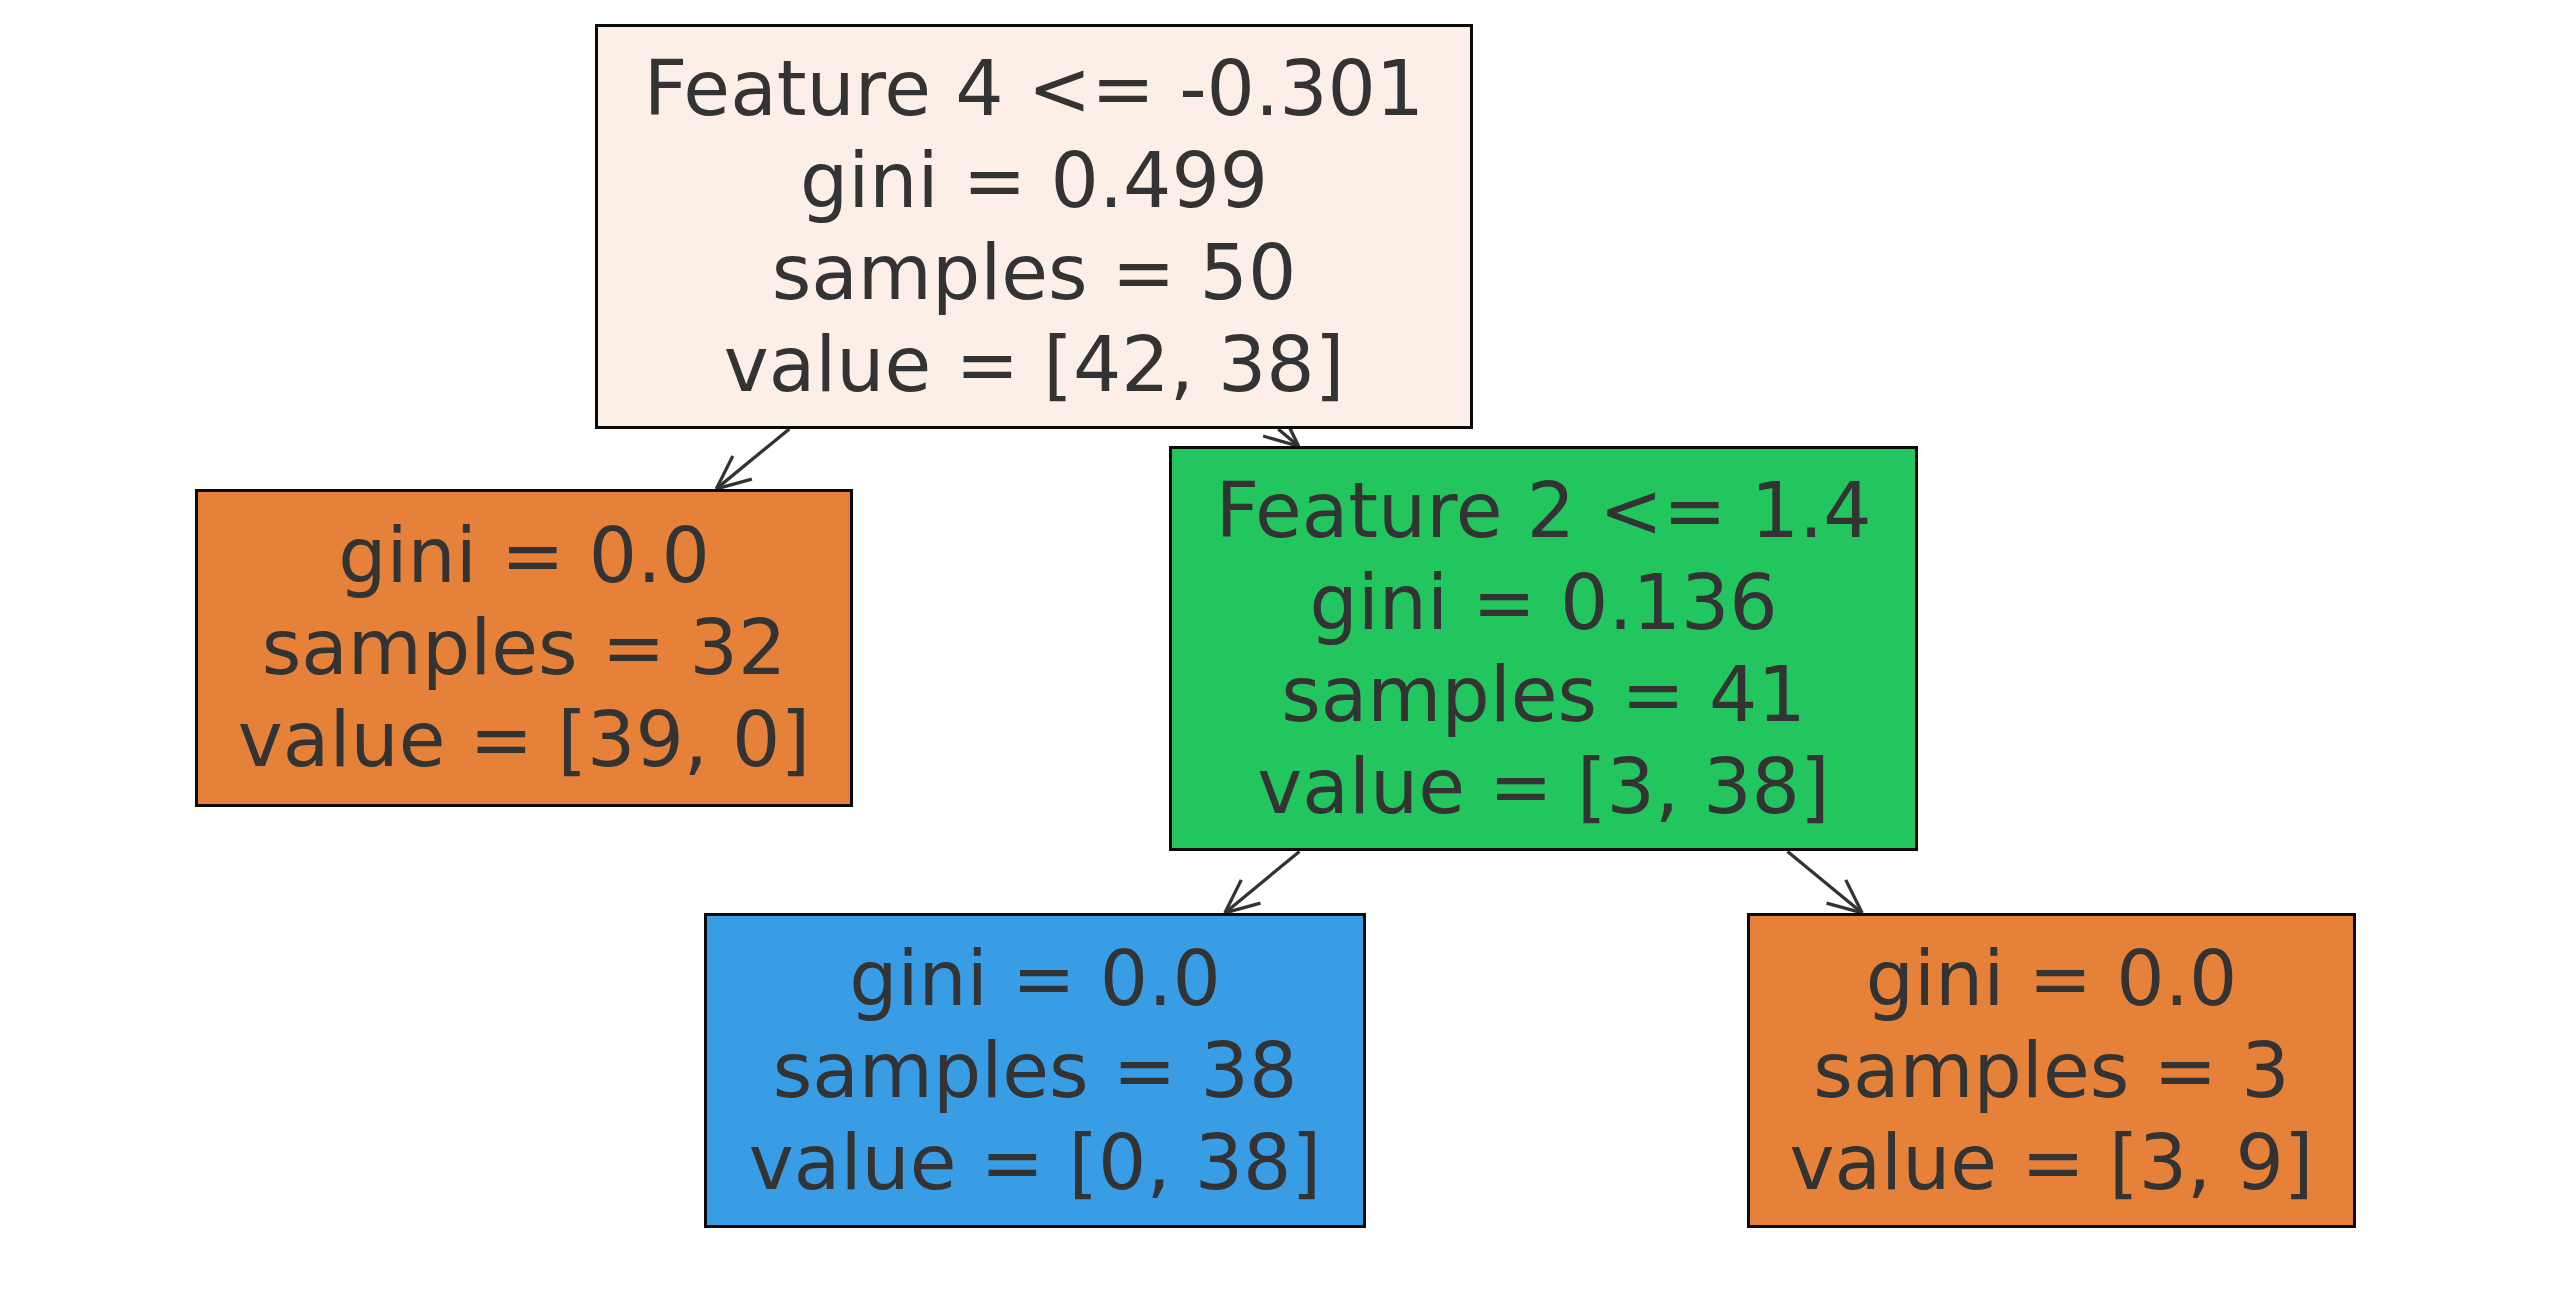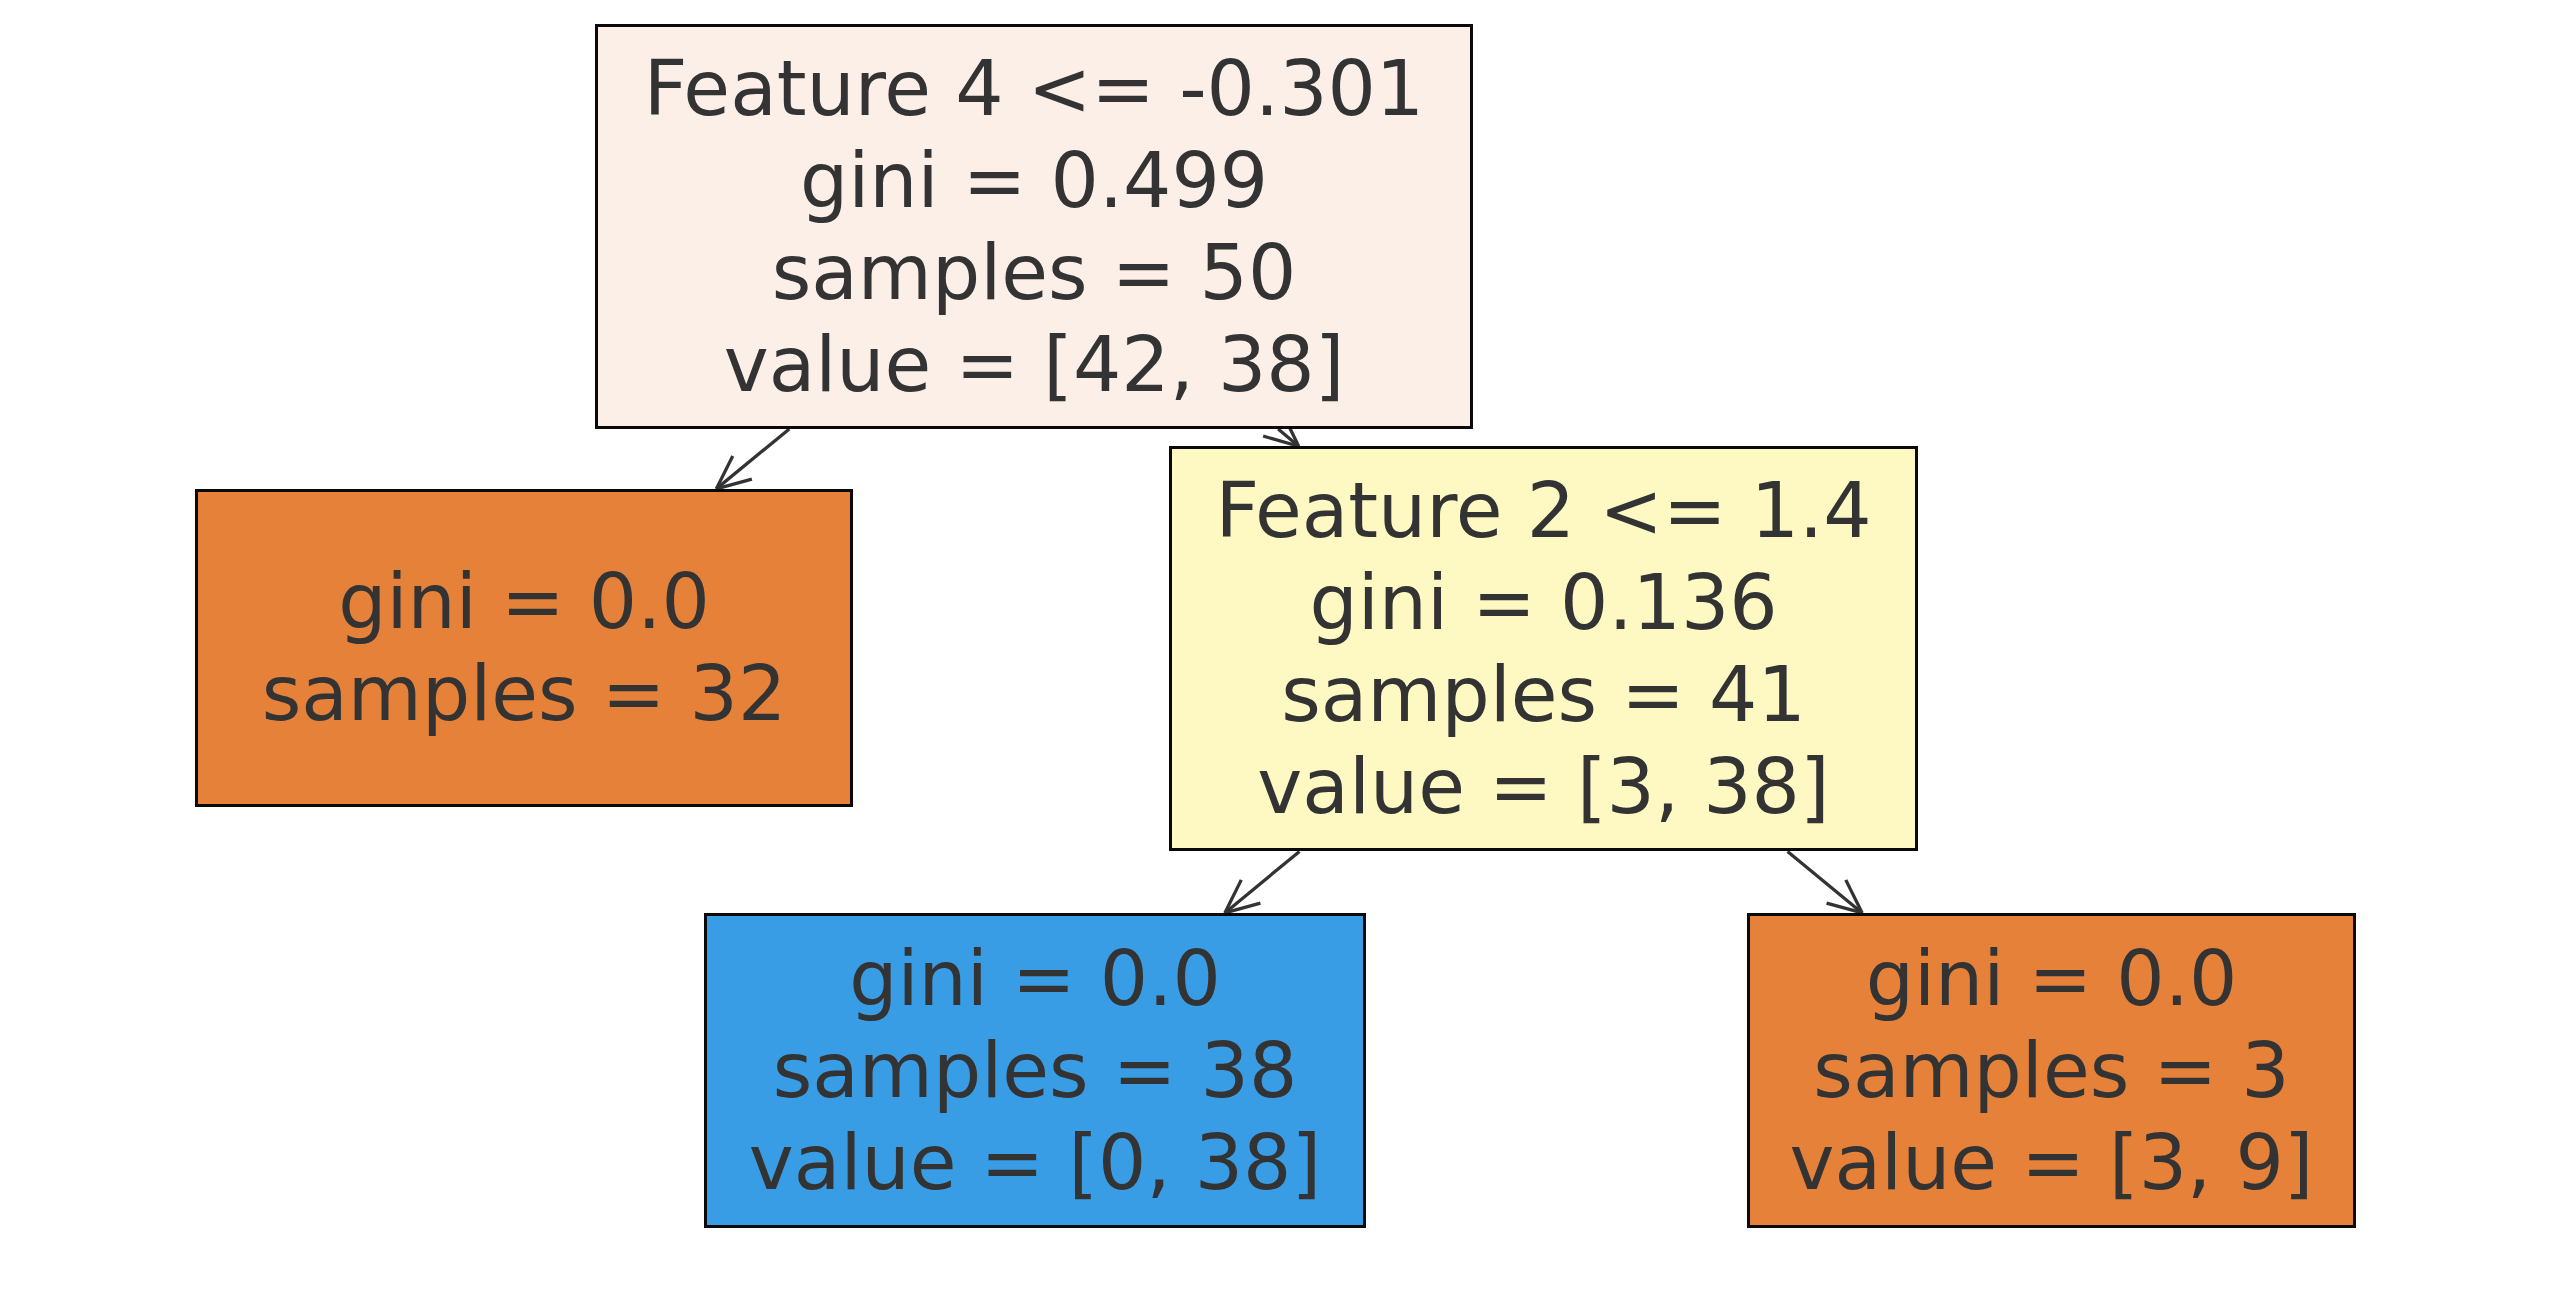--- a/index.html
+++ b/index.html
@@ -63,23 +63,24 @@
   <div class="node" style="left: 595px; top: 24px; width: 878px; height: 405px; background: rgb(252, 239, 232);">
     <span class="line">Feature 4 &lt;= -0.301</span>
     <span class="line">gini = 0.499</span>
     <span class="line">samples = 50</span>
     <span class="line">value = [42, 38]</span>
   </div>
 
   <div class="node" style="left: 195px; top: 489px; width: 658px; height: 318px; background: rgb(229, 129, 57);">
     <span class="line">gini = 0.0</span>
     <span class="line">samples = 32</span>
+    <span class="line">value = [39, 0]</span>
   </div>
 
-  <div class="node" style="left: 1169px; top: 446px; width: 749px; height: 405px; background: #fef9c3;">
+  <div class="node" style="left: 1169px; top: 446px; width: 749px; height: 405px; background: #22c55e;">
     <span class="line">Feature 2 &lt;= 1.4</span>
     <span class="line">gini = 0.136</span>
     <span class="line">samples = 41</span>
     <span class="line">value = [3, 38]</span>
   </div>
 
   <div class="node" style="left: 704px; top: 913px; width: 662px; height: 315px; background: rgb(57, 157, 229);">
     <span class="line">gini = 0.0</span>
     <span class="line">samples = 38</span>
     <span class="line">value = [0, 38]</span>

